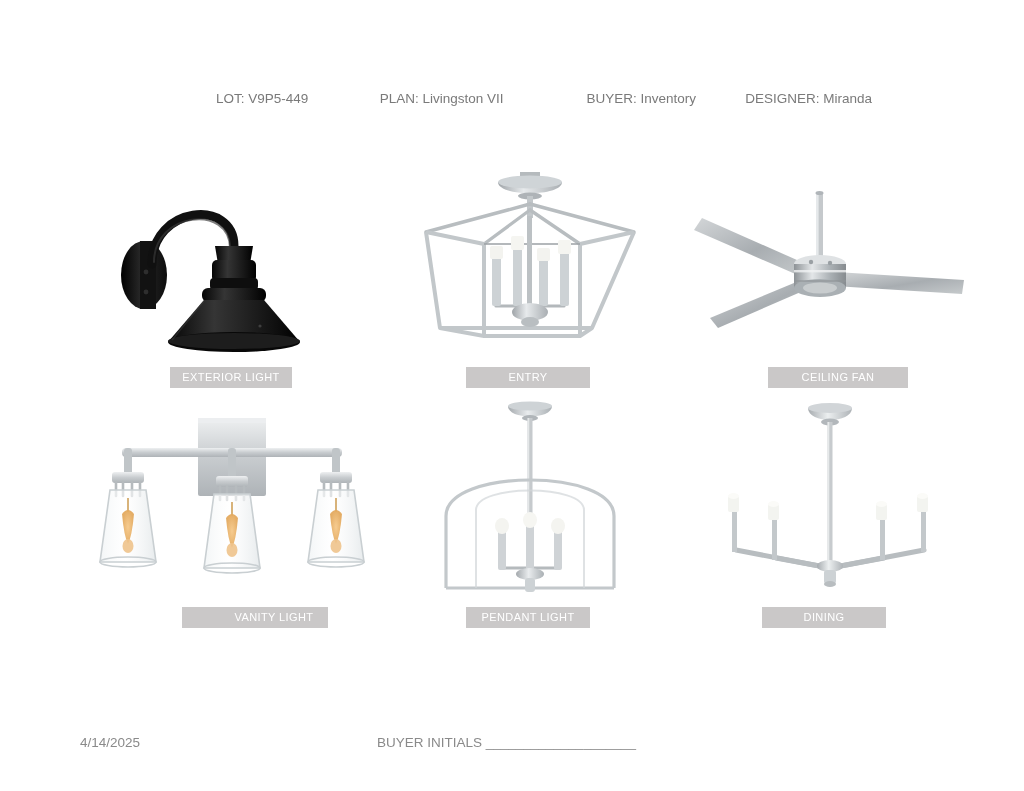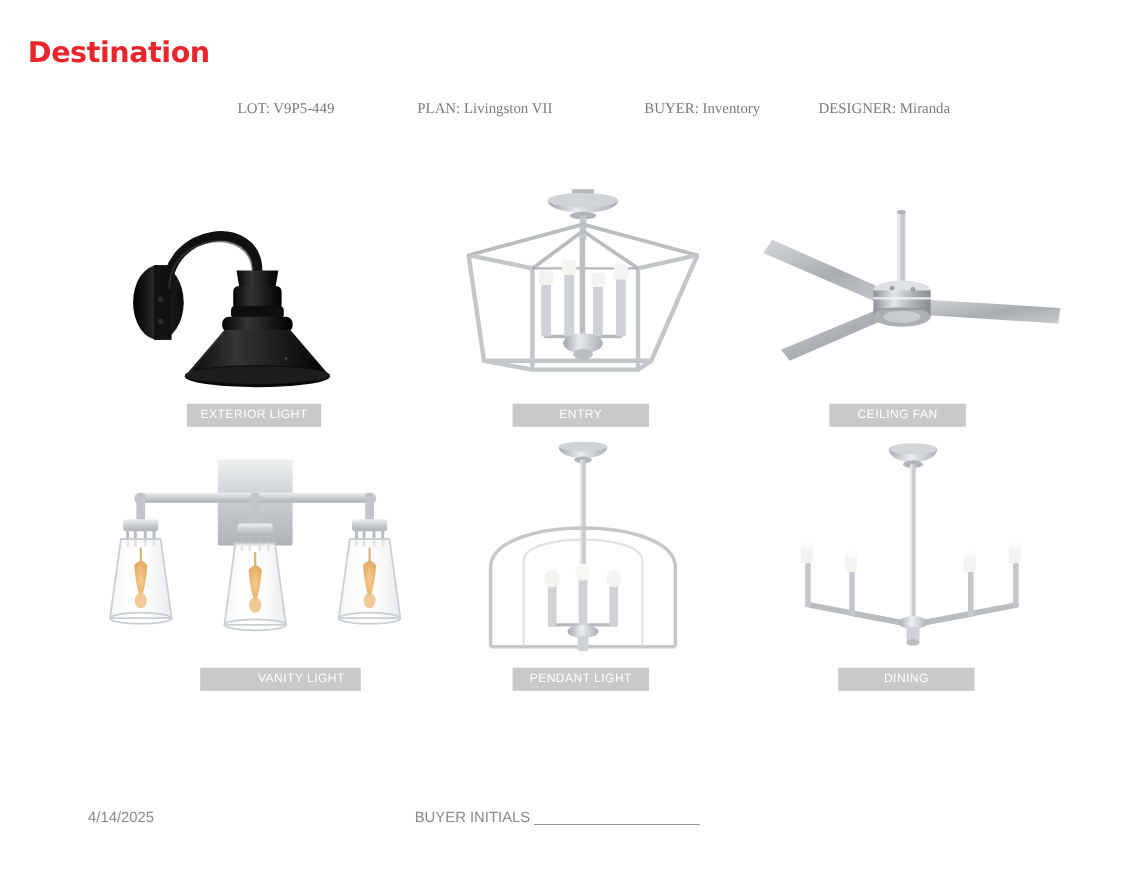--- a/index.html
+++ b/index.html
@@ -46,21 +46,20 @@
     letter-spacing: 0.2px;
   }
   #meta-row {
     position: absolute;
     left: 216px;
     top: 91px;
     width: 790px;
     font-size: 13.5px;
     color: #7a7a7a;
     white-space: nowrap;
-    font-family: Liberation Serif, serif;
   }
   #meta-row .meta-item {
     display: inline-block;
     vertical-align: top;
   }
   #meta-row .meta-item.m0 { width: 160px; }
   #meta-row .meta-item.m1 { width: 203px; }
   #meta-row .meta-item.m2 { width: 155px; }
   #meta-row .meta-item.m3 { width: 170px; }
 
@@ -102,21 +101,21 @@
   #cell-exterior  { left: 50px;  top: 10px;  }
   #cell-entry     { left: 348px; top: 10px;  }
   #cell-fan       { left: 648px; top: 10px;  }
   
   #cell-vanity    { left: 50px;  top: 250px; }
   #cell-pendant   { left: 348px; top: 250px; }
   #cell-dining    { left: 648px; top: 250px; }
 
   #cap-exterior { left: 88px;  width: 122px; }
   #cap-entry    { left: 86px;  width: 124px; }
-  #cap-fan      { left: 74px;  width: 124px; }
+  #cap-fan      { left: 88px;  width: 140px; }
   #cap-vanity   { left: 100px;  width: 108px; padding-left: 38px; }
   #cap-pendant  { left: 86px;  width: 124px; }
   #cap-dining   { left: 82px;  width: 124px; }
 
   
   #footer {
     position: absolute;
     left: 0;
     top: 730px;
     width: 1024px;
@@ -136,21 +135,20 @@
     white-space: pre;
     text-align: center;
   }
 </style>
 </head>
 <body>
 
 <div id="header">
 
   <div id="logo">
-    <span class="logo-line">Destination</span>
   </div>
 
 
   <div id="meta-row">
     <span class="meta-item m0">LOT: V9P5-449</span>
     <span class="meta-item m1">PLAN: Livingston VII</span>
     <span class="meta-item m2">BUYER: Inventory</span>
     <span class="meta-item m3">DESIGNER: Miranda</span>
   </div>
 

